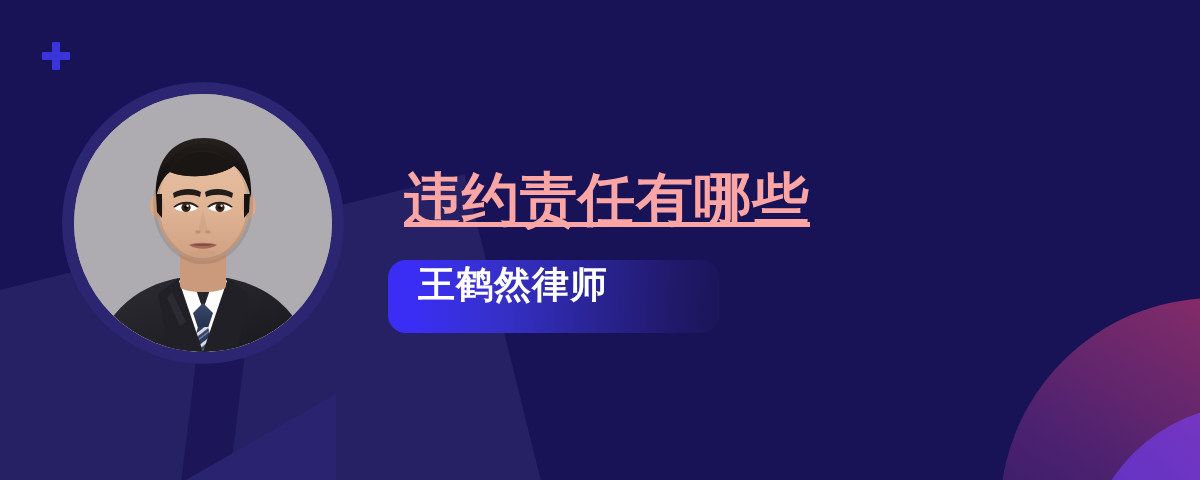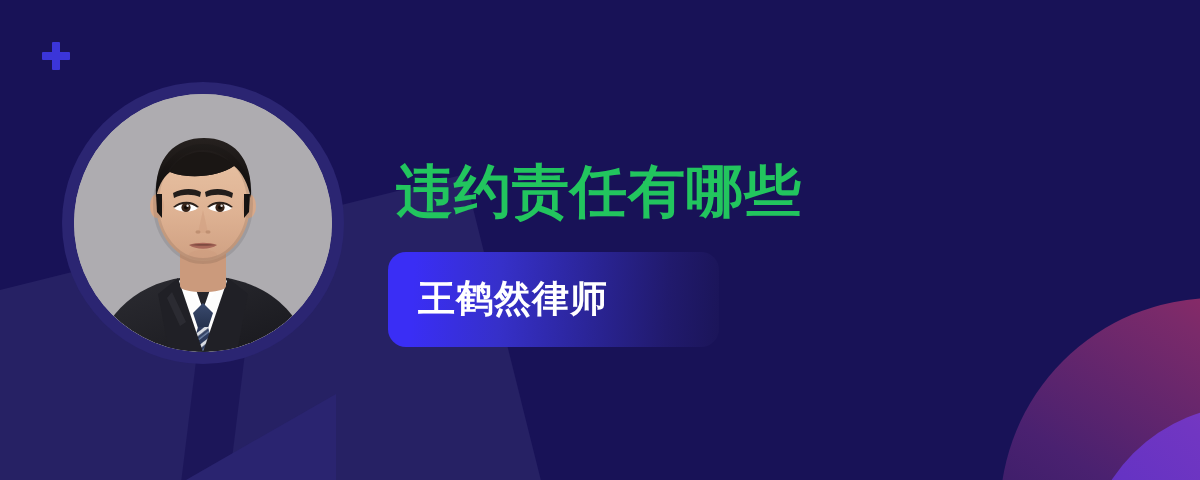--- a/index.html
+++ b/index.html
@@ -134,36 +134,36 @@
   }
 
   
   .content {
     position: absolute;
     left: 388px;
     top: 152px;
     width: 620px;
   }
   .headline {
-    margin: 8px;
-    color: #22c55e;
+    margin: 16px;
+    color: #fca5a5;
     font-size: 57px;
     font-weight: 700;
     line-height: 1.12;
     letter-spacing: 1px;
     white-space: nowrap;
+    text-decoration: underline;
   }
   .name-badge {
     margin-top: 28px;
     width: 331px;
-    height: 95px;
+    height: 73px;
     border-radius: 18px;
     background: linear-gradient(93deg, #3a2ef5 0%, #3a2ef5 8%, #3630c9 34%, #2a2495 62%, #211a6d 84%, #1b1559 100%);
     display: flex;
-    align-items: center;
     padding-left: 30px;
   }
   .name-badge .badge-label {
     color: #ffffff;
     font-size: 37px;
     font-weight: 700;
     letter-spacing: 1px;
     white-space: nowrap;
   }
 </style>

